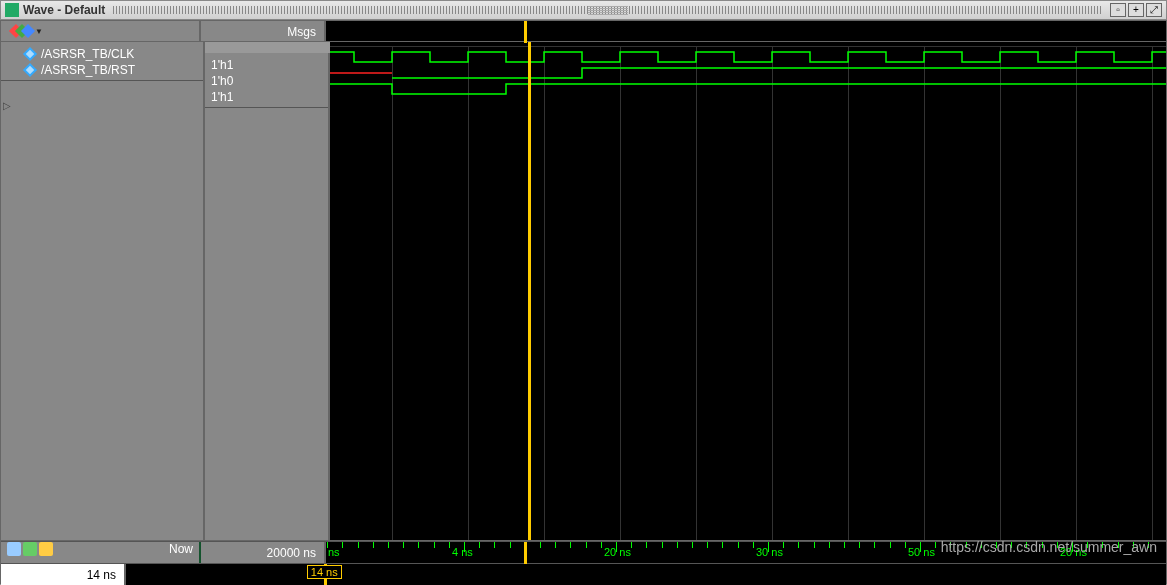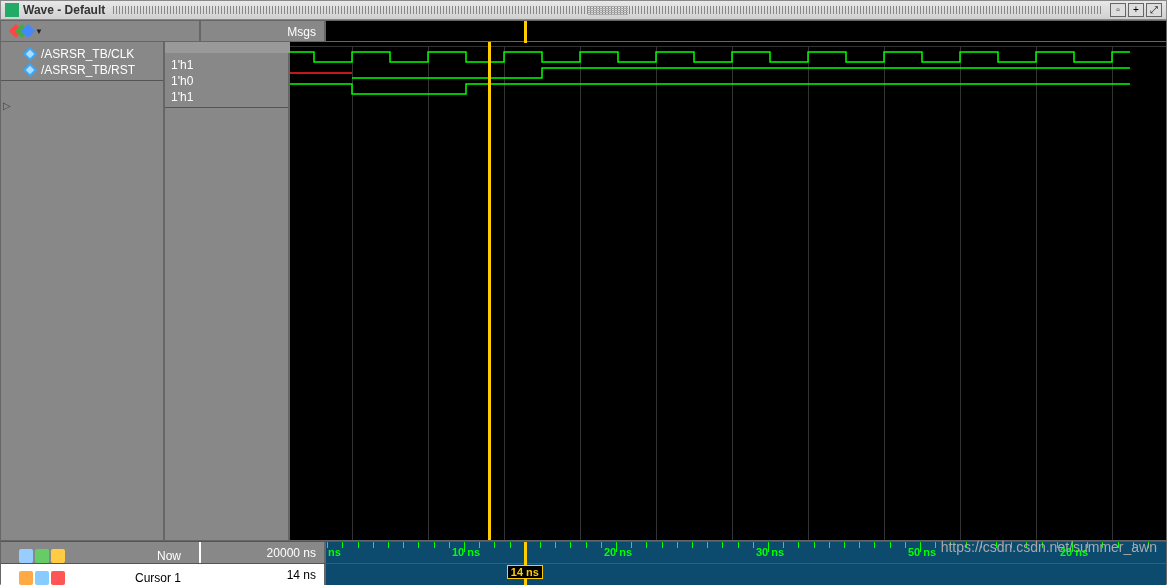--- a/index.html
+++ b/index.html
@@ -14,44 +14,44 @@
 .title-btn { width:16px; height:14px; background:#ddd; border:1px solid #666; font-size:10px; text-align:center; line-height:12px; }
 
 .toolbar { height: 22px; background:#888; border:1px solid #666; display:flex; }
 .tool-left { width: 200px; border-right:2px solid #666; display:flex; align-items:center; padding-left:10px; }
 .diamond-icon { display:inline-block; transform:rotate(45deg); width:10px; height:10px; }
 .d1{background:#f44;} .d2{background:#4a4; margin-left:-4px;} .d3{background:#48f; margin-left:-4px;}
 .dropdown-arrow { font-size:8px; color:#222; margin-left:2px; }
 .tool-msgs { width: 125px; border-right:2px solid #666; text-align:right; padding-right:8px; font-size:12px; color:#fff; line-height:22px; }
 
 .main { display:flex; height: 498px; border-left:1px solid #666; border-right:1px solid #666; }
-.signal-col { width:164px; background:#888; border-right:2px solid #666; position:relative; }
+.signal-col { width:204px; background:#888; border-right:2px solid #666; position:relative; }
 .value-col { width:125px; background:#888; border-right:2px solid #666;margin-top:11px; }
 .wave-col { flex:1; background:#000; position:relative; overflow:hidden; }
 
 .sig-row { height:16px; display:flex; align-items:center; font-size:12px; color:#fff; padding-left:24px; }
 .sig-diamond { width:10px; height:10px; background:#3af; transform:rotate(45deg); margin-right:6px; flex-shrink:0; position:relative; }
 .sig-diamond::after{content:'';position:absolute;inset:2px;background:#fff;opacity:0.6;}
 .val-row { height:16px; font-size:12px; color:#fff; padding-left:6px; line-height:16px;}
 .row-sep { border-bottom:1px solid #555; margin-top:2px;}
 .tree-handle{position:absolute;left:2px;top:58px;color:#444;font-size:10px;}
 
 .wave-canvas{position:absolute;top:4px;left:0;right:0;bottom:0;}
 .vline{position:absolute;top:0;bottom:0;width:1px;background:#333;}
 .hline{position:absolute;left:0;right:0;height:1px;background:#333;}
 .cursor-line{position:absolute;top:0;bottom:0;width:3px;background:#fc0;z-index:50;}
 svg.wave{position:absolute;left:0;top:0;}
 
 .footer { height:44px; display:flex; flex-direction:column; border:1px solid #666; }
 .foot-row { height:22px; display:flex; background:#888; border-top:1px solid #555;}
-.foot-left { width:200px; border-right:2px solid #ffffff; display:flex; align-items:flex-end; padding:0 18px; font-size:12px; color:#fff; }
+.foot-left { width:200px; border-right:2px solid #14532d; display:flex; align-items:flex-start; padding:0 6px; font-size:12px; color:#fff; }
 .foot-left .spacer{flex:1;}
 .foot-mid { width:125px; border-right:2px solid #666; text-align:right; padding-right:8px; font-size:12px; color:#fff; line-height:22px; background:#888;}
 .foot-mid.white{background:#fff;color:#000;}
-.foot-wave { flex:1; background:#0c4a6e; position:relative; font-size:11px; color:#0f0;font-weight:bold; }
+.foot-wave { flex:1; background:#000000; position:relative; font-size:11px; color:#0f0; }
 .foot-wave.ruler { font-family: monospace; }
 .tick-label{position:absolute;top:4px;font-size:11px;color:#0f0;}
 .tick-mark{position:absolute;top:0;width:1px;height:6px;background:#0f0;}
 .cursor-tag{position:absolute;top:1px;background:#000;border:1px solid #fc0;color:#fc0;font-size:11px;padding:0 3px;z-index:60;}
 .foot-row.cursor .foot-left{background:#fff;color:#000;}
 
 .mini-icon{width:14px;height:14px;display:inline-block;border-radius:2px;margin-right:2px;}
 .mi-a{background:#9cf;} .mi-b{background:#6c6;} .mi-c{background:#fc4;}
 .mi-lock{background:#fa4;} .mi-key{background:#8cf;} .mi-del{background:#f55;}
 
@@ -192,36 +192,29 @@
         <div class="tick-mark" style="left: 685.2px;"></div>
         <div class="tick-mark" style="left: 700.4px;"></div>
         <div class="tick-mark" style="left: 715.6px;"></div>
         <div class="tick-mark" style="left: 730.8px;"></div>
         <div class="tick-mark" style="left: 746px; height: 10px;"></div>
         <div class="tick-mark" style="left: 761.2px;"></div>
         <div class="tick-mark" style="left: 776.4px;"></div>
         <div class="tick-mark" style="left: 791.6px;"></div>
         <div class="tick-mark" style="left: 806.8px;"></div>
         <div class="tick-mark" style="left: 822px;"></div>
-        <span class="tick-label" style="left:126px">10 ns</span>
+        <span class="tick-label" style="left:126px">4 ns</span>
         <span class="tick-label" style="left:278px">20 ns</span>
         <span class="tick-label" style="left:430px">30 ns</span>
         <span class="tick-label" style="left:582px">50 ns</span>
         <span class="tick-label" style="left:734px">20 ns</span>
         <div class="cursor-line" style="left:197.79999999999998px;height:22px;"></div>
       </div>
   </div>
   <div class="foot-row cursor">
-    <div class="foot-left" style="background:#fff;color:#000;">
-      <span class="mini-icon mi-lock"></span>
-      <span class="mini-icon mi-key"></span>
-      <span class="mini-icon mi-del"></span>
-      <span class="spacer"></span>
-      <span>Cursor 1</span>
-    </div>
     <div class="foot-mid white">14 ns</div>
     <div class="foot-wave" id="cursorStrip">
         <div class="cursor-line" style="left:197.79999999999998px;height:22px;"></div>
         <div class="cursor-tag" style="left:180.79999999999998px">14 ns</div>
       </div>
   </div>
 </div>
 
 <div class="watermark">https://csdn.csdn.net/summer_awn</div>
 

